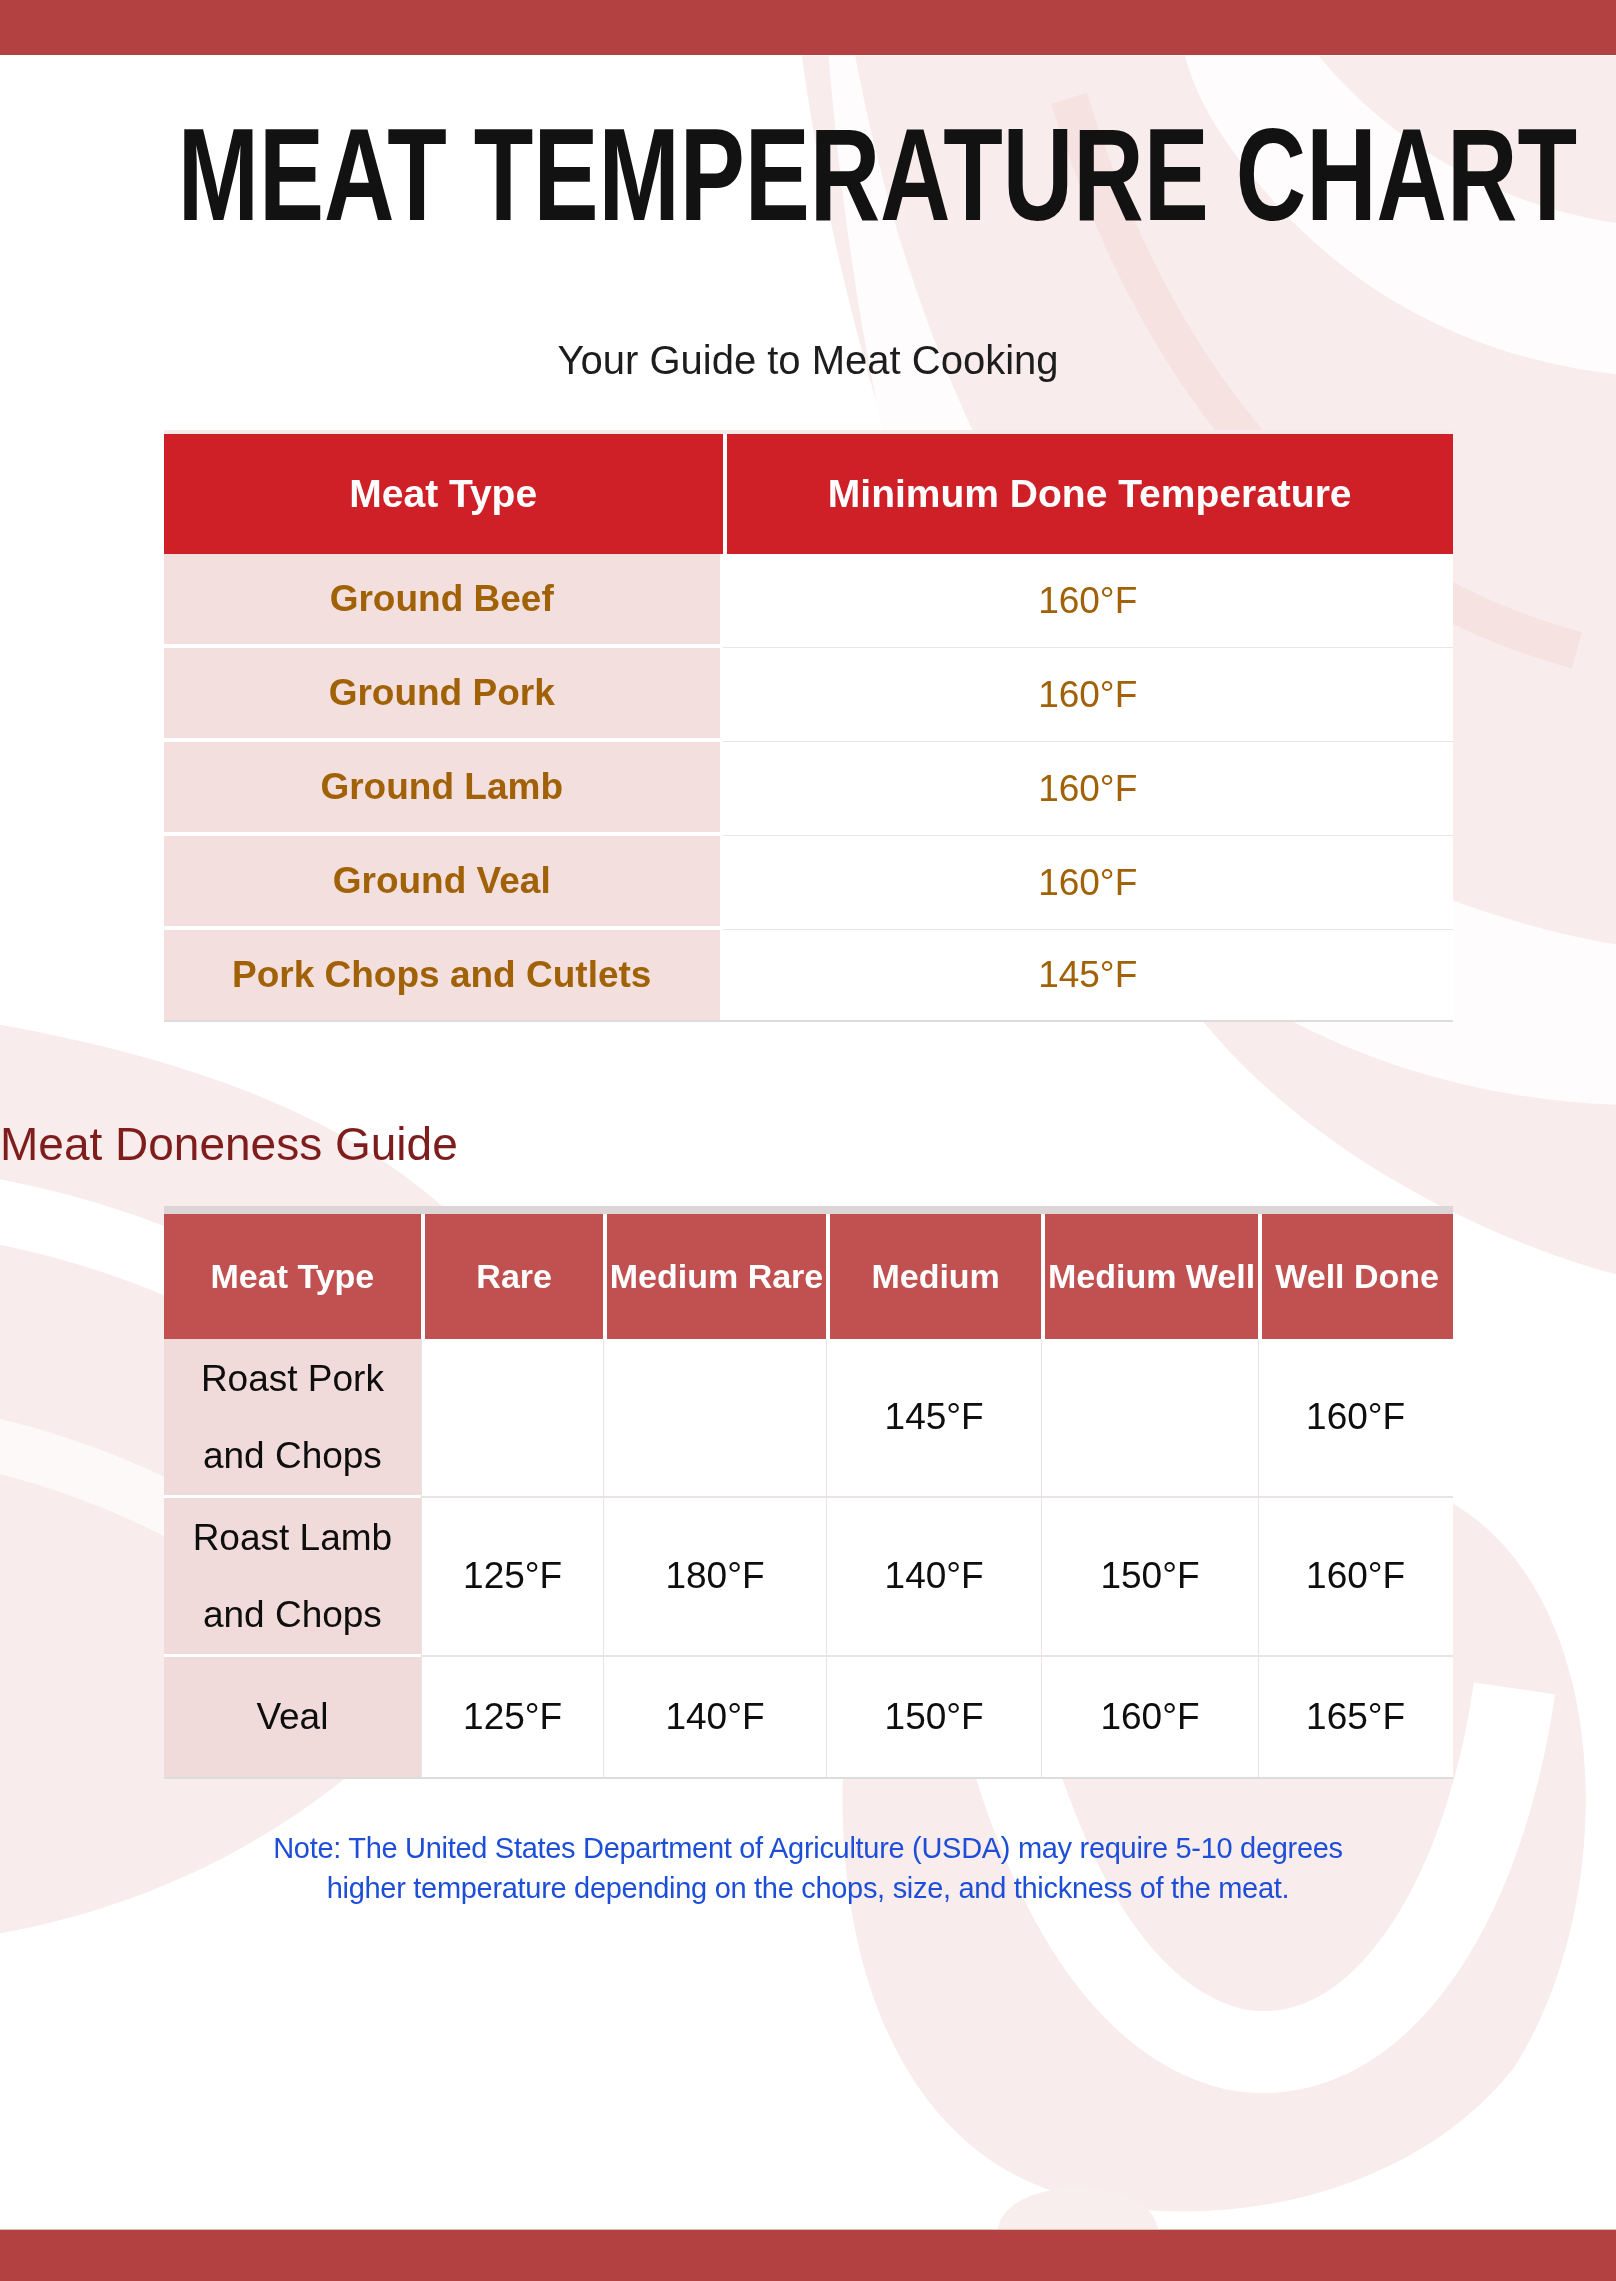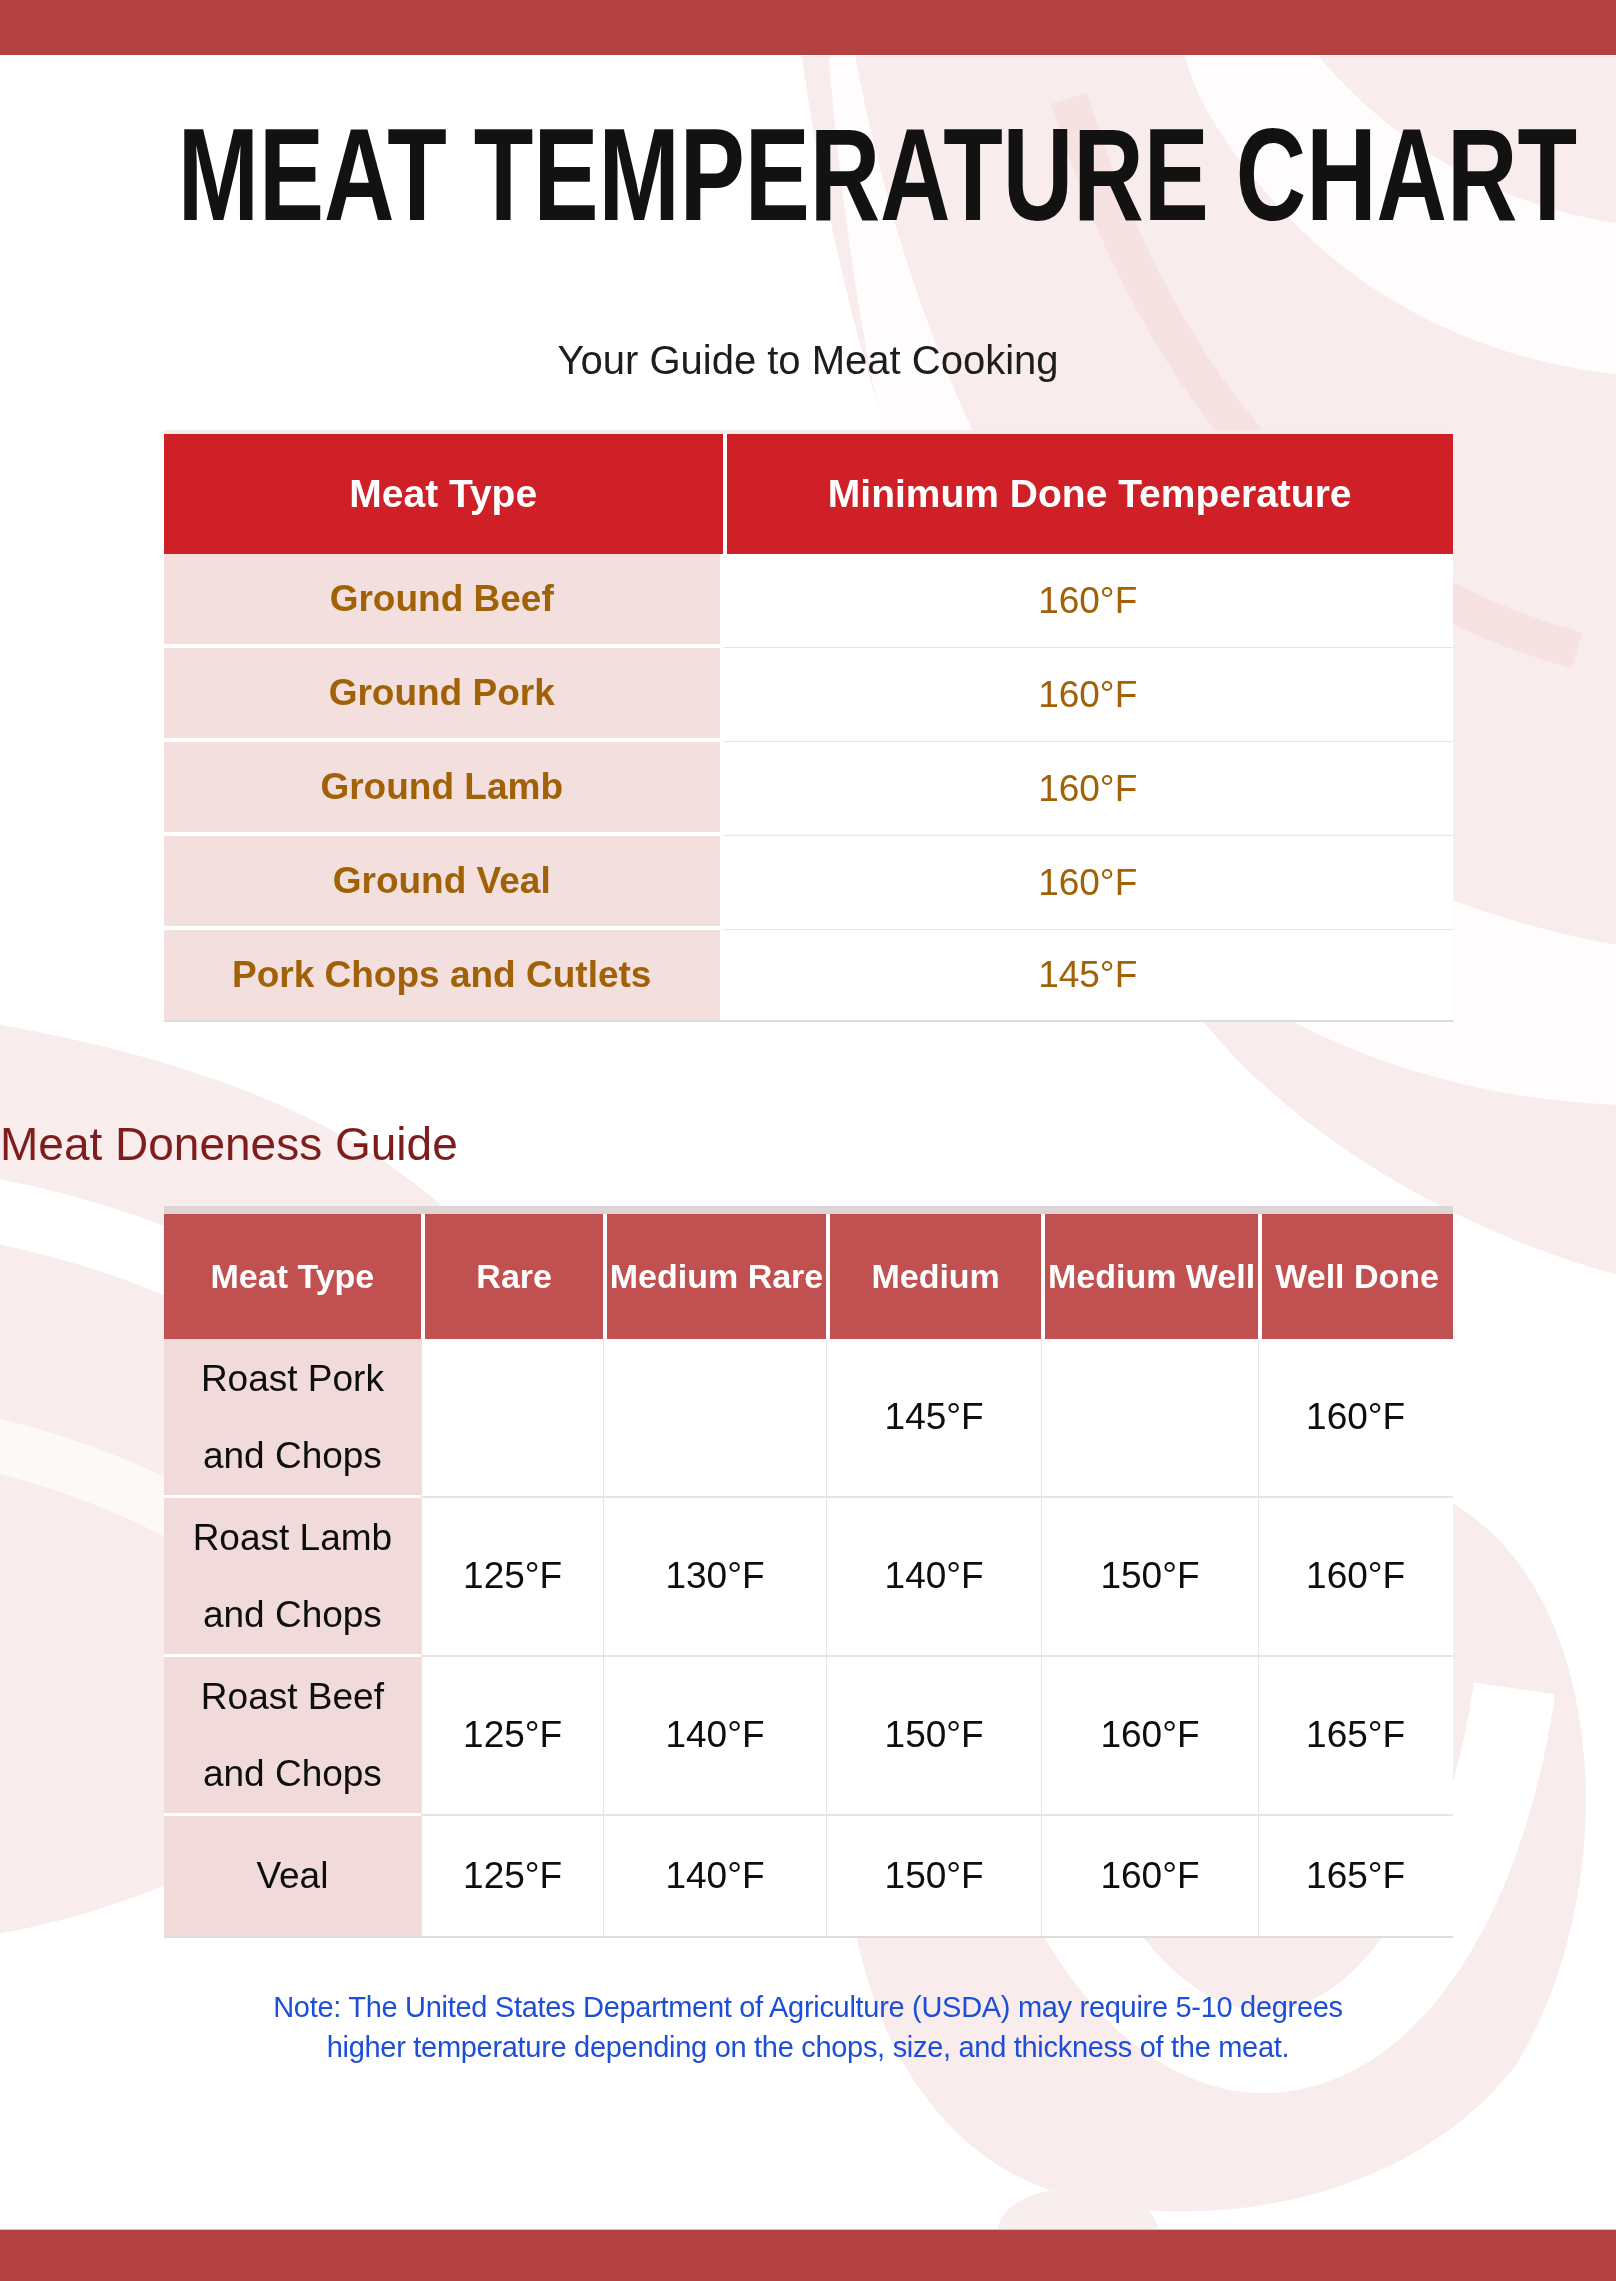--- a/index.html
+++ b/index.html
@@ -160,32 +160,24 @@
           <td class="meat">Roast Pork<br>and Chops</td>
           <td></td>
           <td></td>
           <td>145°F</td>
           <td></td>
           <td>160°F</td>
         </tr>
         <tr class="r-lamb">
           <td class="meat">Roast Lamb<br>and Chops</td>
           <td>125°F</td>
-          <td>130°F</td>
+          <td>180°F</td>
           <td>140°F</td>
           <td>150°F</td>
           <td>160°F</td>
-        </tr>
-        <tr class="r-beef">
-          <td class="meat">Roast Beef<br>and Chops</td>
-          <td>125°F</td>
-          <td>140°F</td>
-          <td>150°F</td>
-          <td>160°F</td>
-          <td>165°F</td>
         </tr>
         <tr class="r-veal">
           <td class="meat">Veal</td>
           <td>125°F</td>
           <td>140°F</td>
           <td>150°F</td>
           <td>160°F</td>
           <td>165°F</td>
         </tr>
       </tbody>

